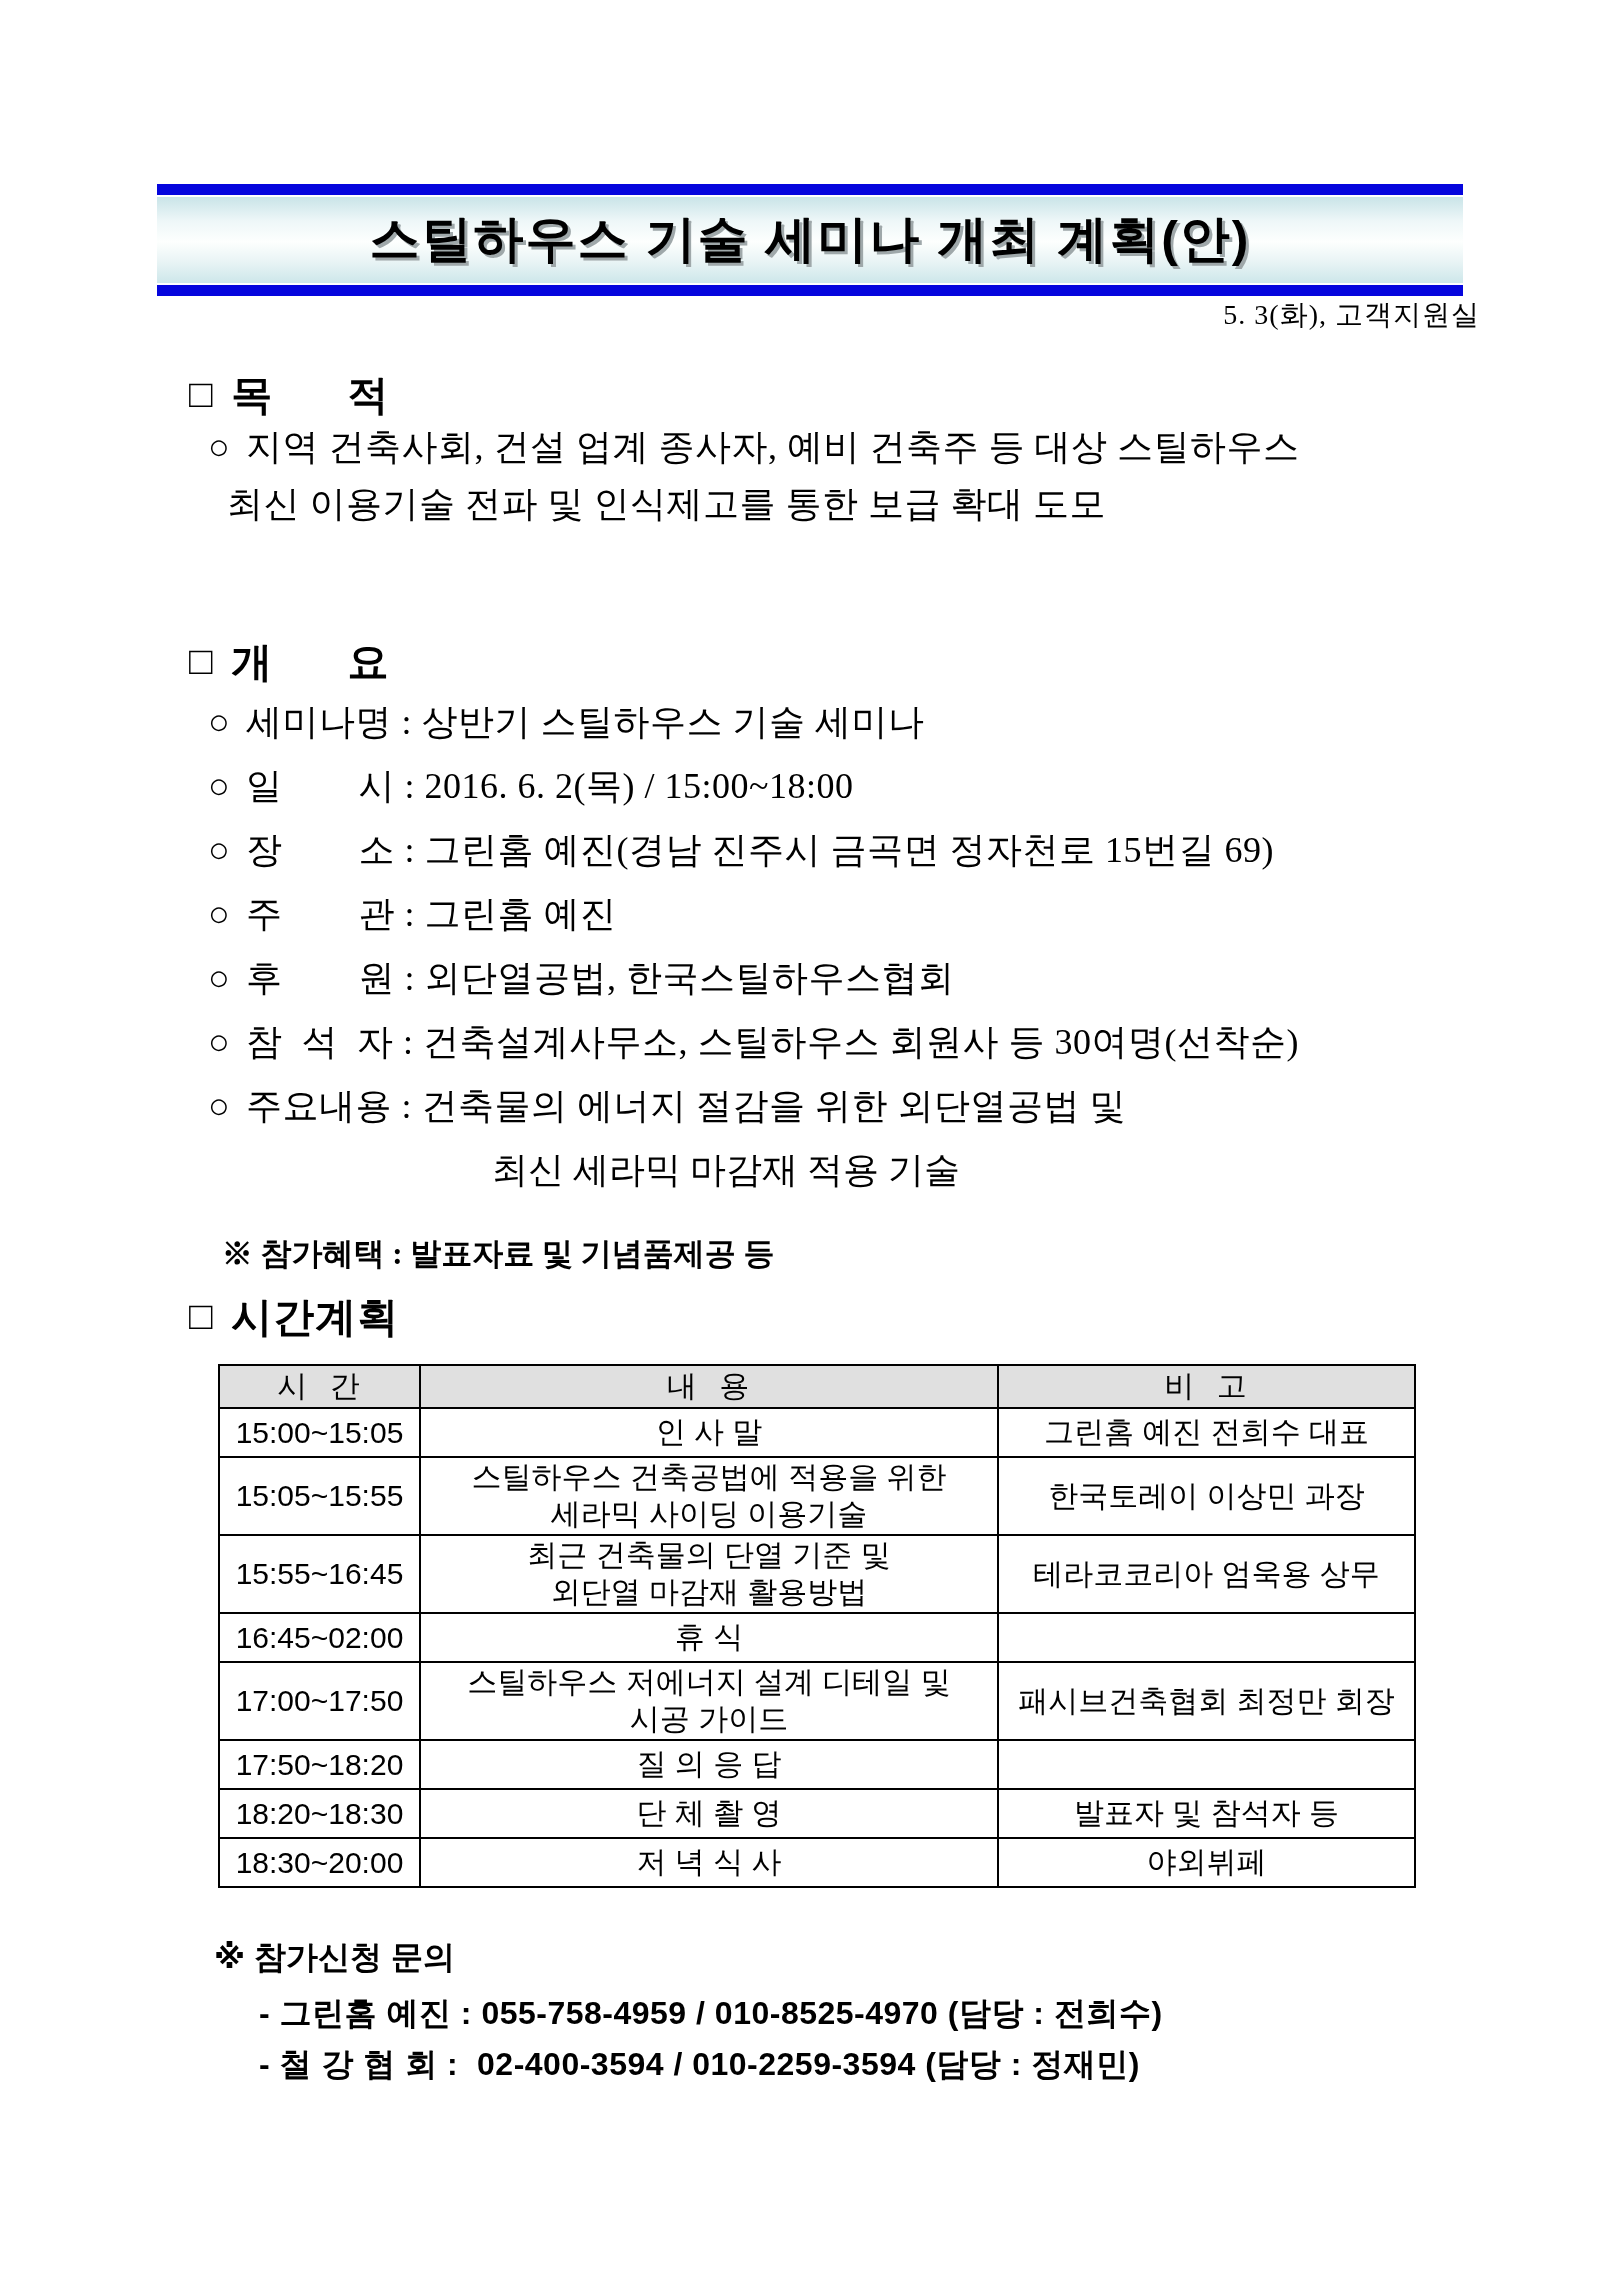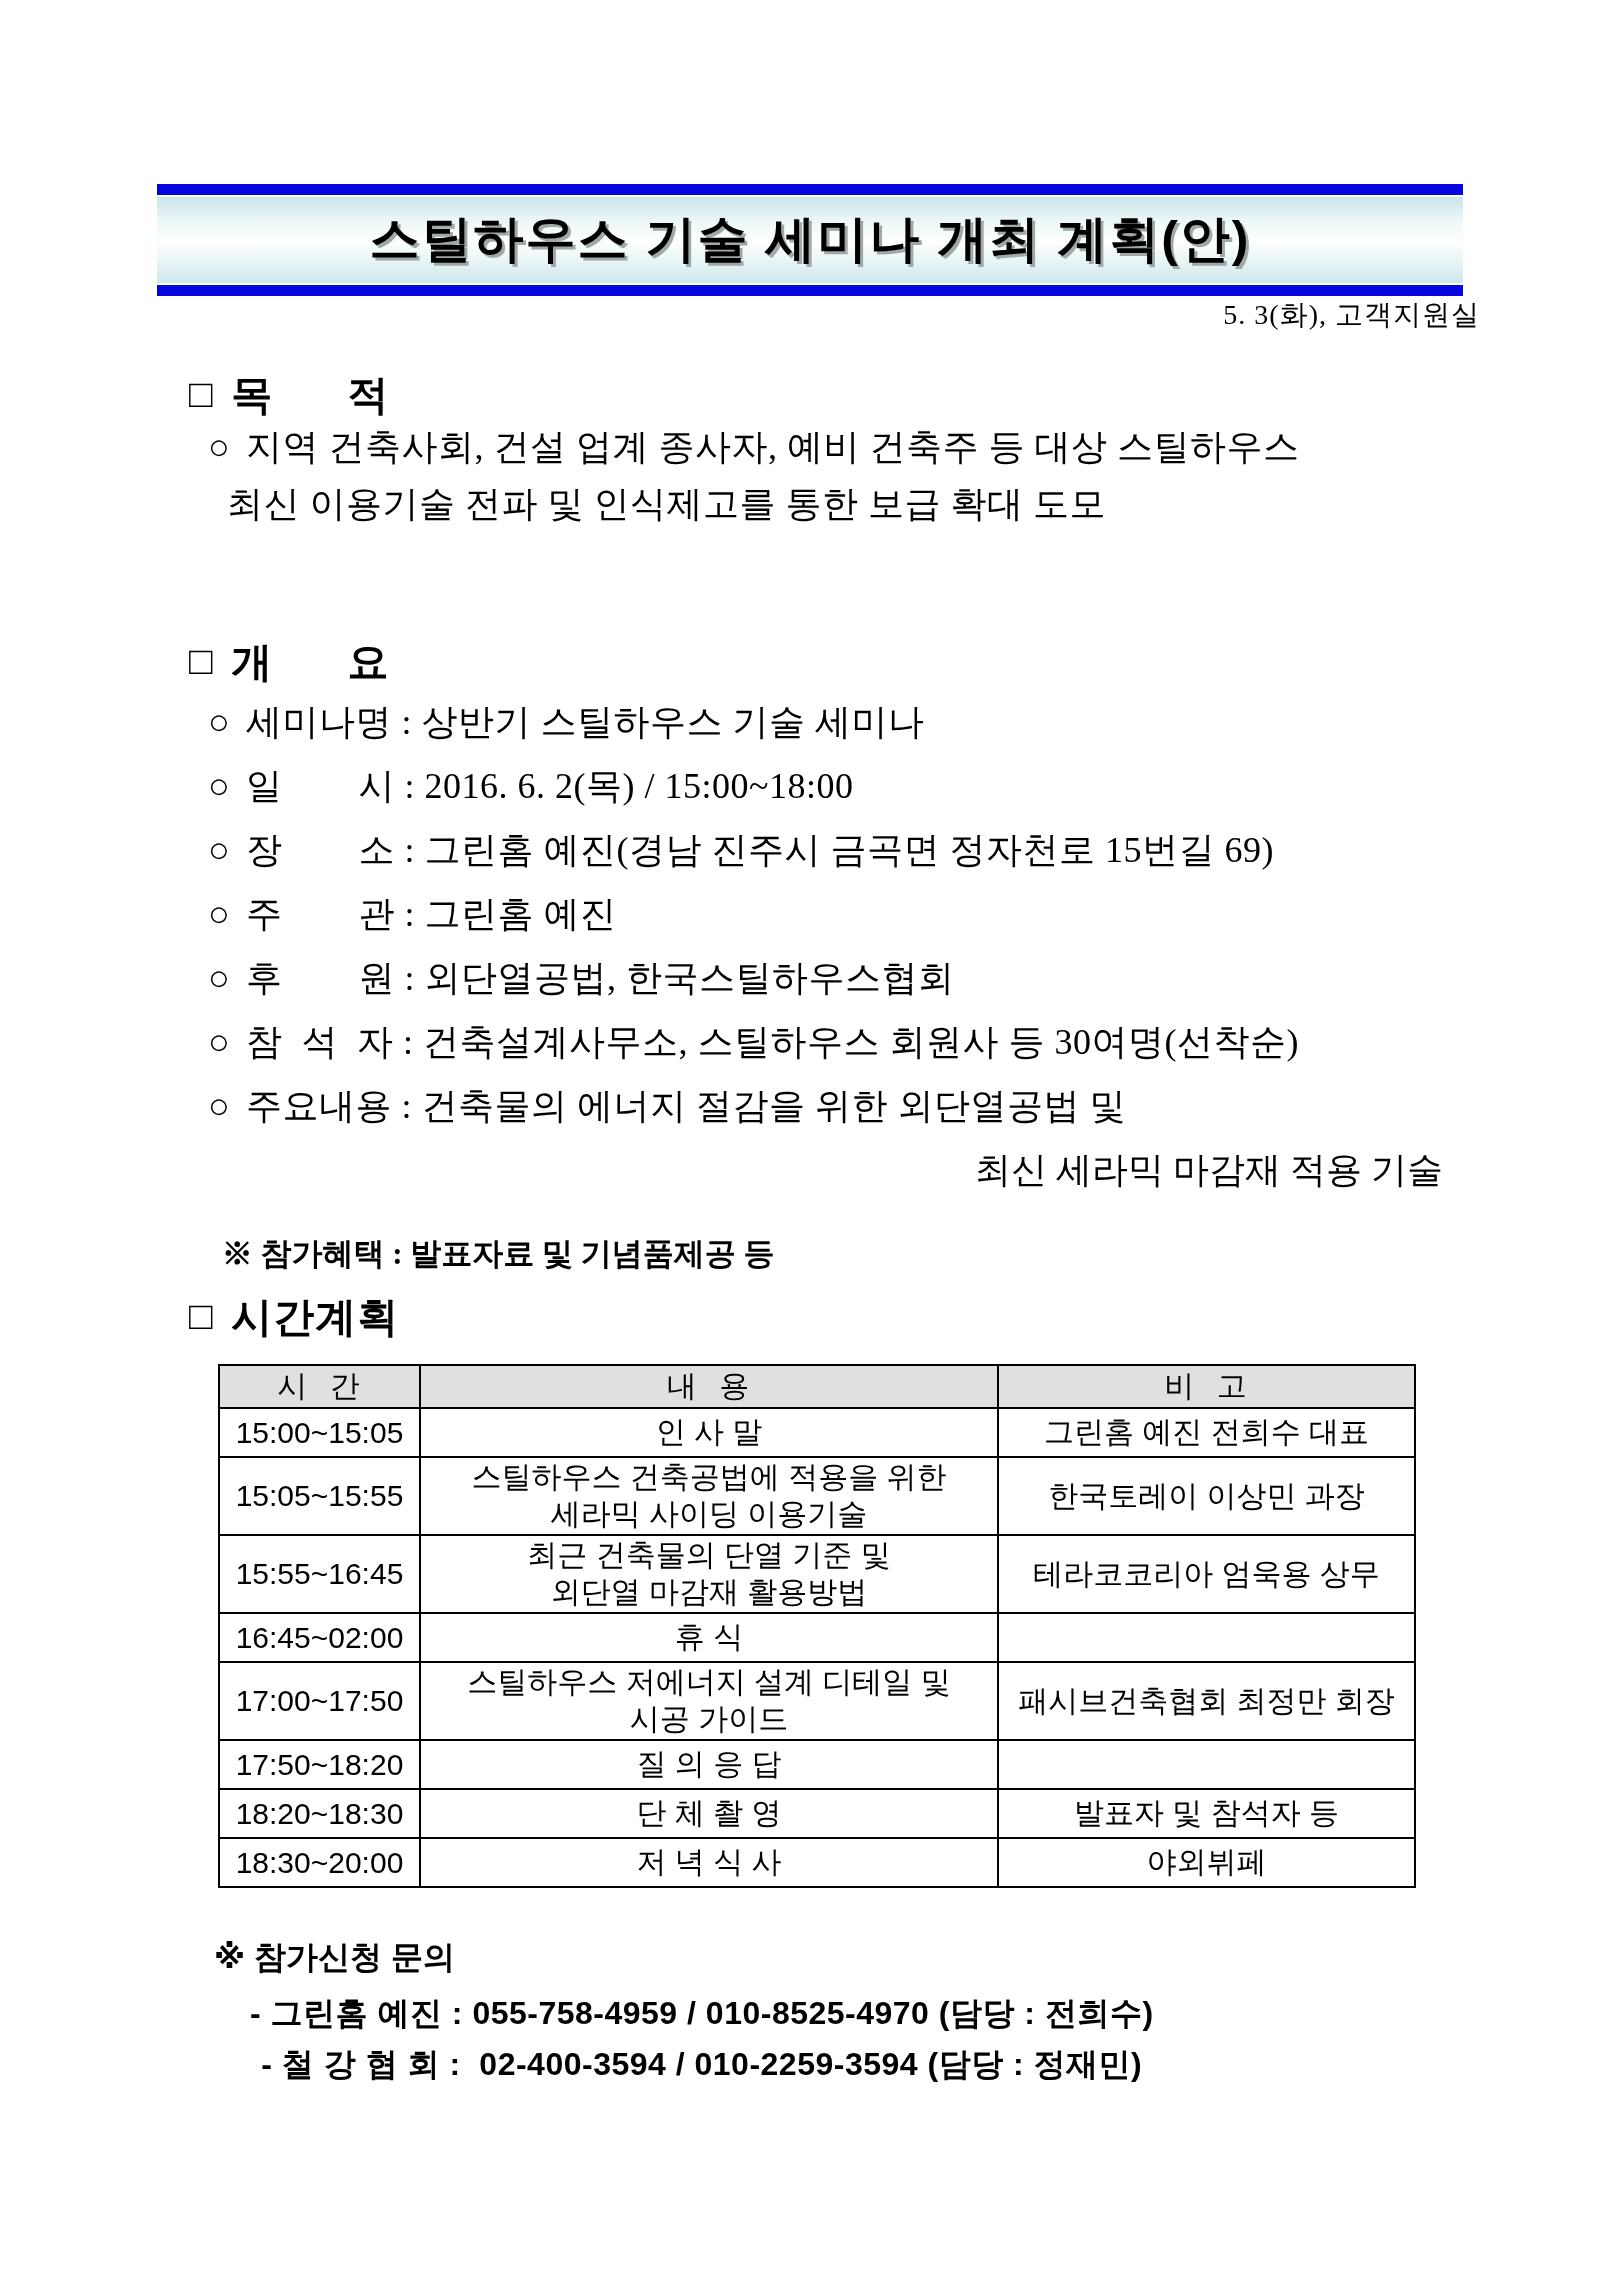--- a/index.html
+++ b/index.html
@@ -51,21 +51,21 @@
   
   .p-line { position:absolute; font-size:36px; letter-spacing:0.5px; }
   .p-l1 { top:423px; left:208px; }
   .p-l2 { top:480px; left:227px; }
   .bullet { display:inline-block; margin-right:15.7px; }
 
   
   .ov-list { position:absolute; top:698px; left:208px; width:1235px; }
   .ov-item { height:64px; font-size:36px; letter-spacing:0.5px; display:flex; align-items:baseline; }
   .ov-item .bullet { flex:0 0 auto; }
-  .ov-cont { height:64px; font-size:36px; padding-left:284px;text-align:right; }
+  .ov-cont { height:64px; font-size:36px; padding-left:284px; }
   .ov-note {
     margin-top:23px; margin-left:13.7px;
     font-family:Liberation Serif, serif;
     font-weight:bold; font-size:31px;
   }
 
   
   .sched { position:absolute; top:1364px; left:218px; }
   table { border-collapse:collapse; table-layout:fixed; }
   td,th {
@@ -84,21 +84,21 @@
   tr.r-single td { height:49px;border-radius:9px; }
   tr.r-double td { height:78px; line-height:1.22; }
 
   
   .contact {
     position:absolute; top:1936px; left:214px;
     font-family:"Liberation Sans","DejaVu Sans",sans-serif;
     font-weight:bold; font-size:32px;
   }
   .contact-title { margin-bottom:8px; }
-  .contact-line { margin-left:36px; line-height:51px; letter-spacing:0.5px;text-align:center; }
+  .contact-line { margin-left:45px; line-height:51px; letter-spacing:0.5px; }
 </style>
 </head>
 <body>
 
 <div class="page">
 
   <div class="banner">
     <div class="banner-bar"></div>
     <div class="banner-mid">
       <span class="banner-title t">스틸하우스 기술 세미나 개최 계획(안)</span>

